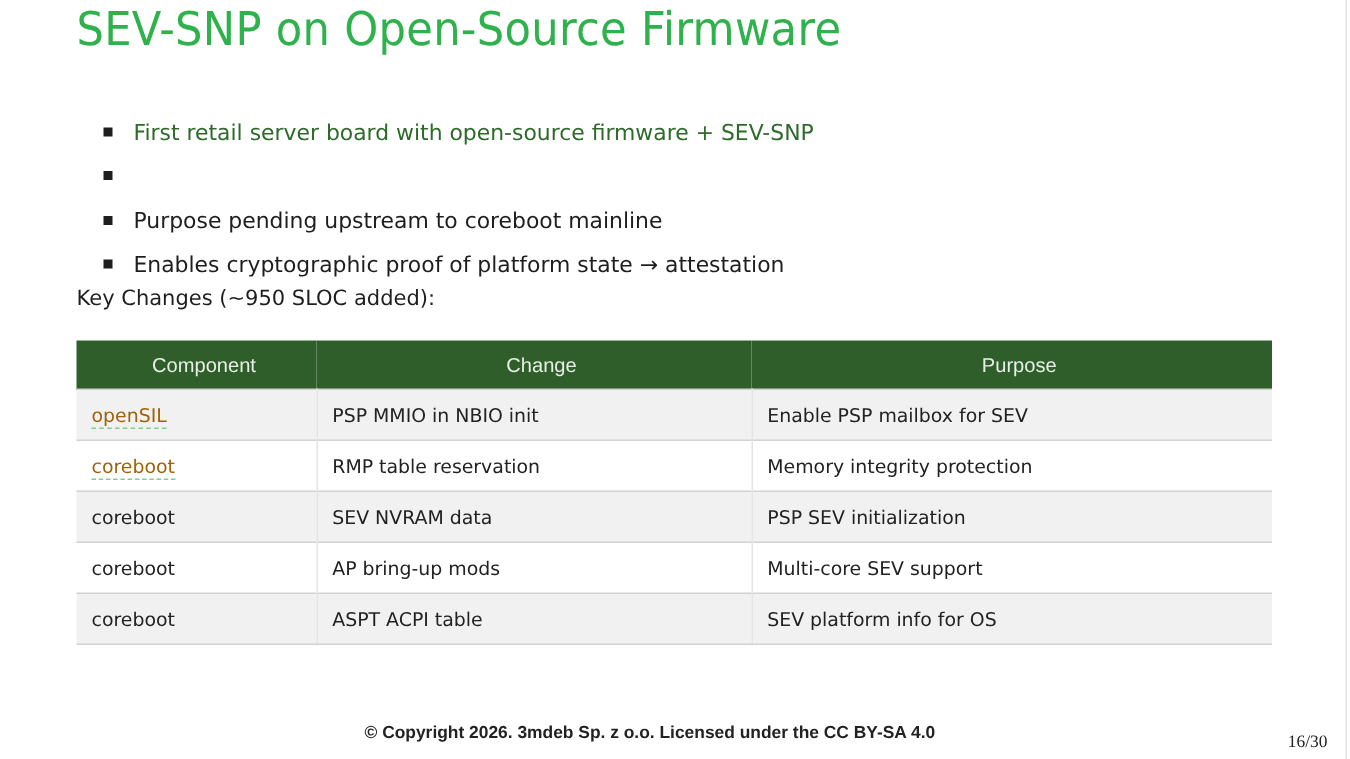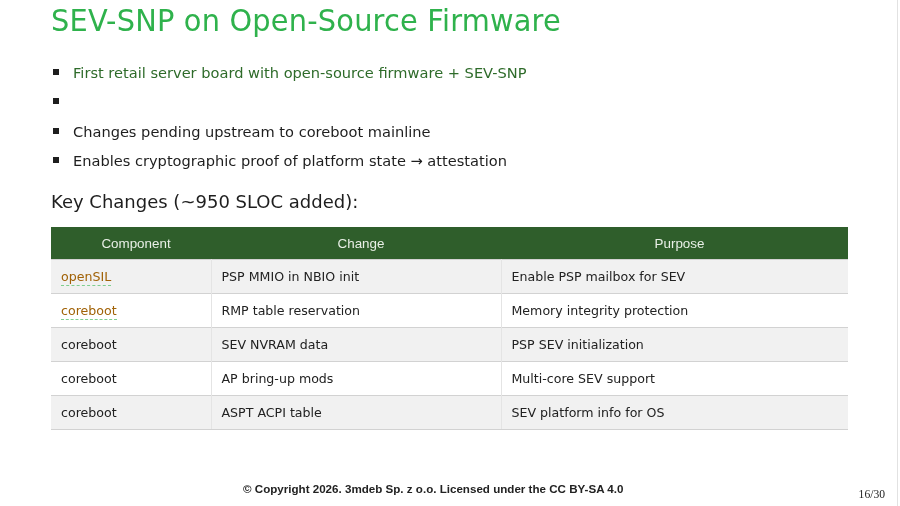--- a/index.html
+++ b/index.html
@@ -7,30 +7,30 @@
     width: 900px; height: 506px; overflow: hidden; background: #ffffff;
     position: relative; font-family: "DejaVu Sans", "Liberation Sans", sans-serif;
   }
   .right-edge { position: absolute; left: 897px; top: 0; width: 1px; height: 506px; background: #e2e2e2; }
   .title {
     position: absolute; left: 51px; top: 2px; margin: 0;
     font-family: "DejaVu Sans", sans-serif; font-weight: normal;
     font-size: 31px; color: #2fb24c; letter-spacing: 0.2px;
     transform: scaleX(0.93); transform-origin: left center; white-space: nowrap;
   }
-  .bullets { position: absolute; left: 51px; top: 61px; margin: 0; padding: 0; list-style: none; }
+  .bullets { position: absolute; left: 51px; top: 61px; margin: 16px; padding: 0; list-style: none; }
   .bullets li {
     position: relative; padding-left: 22px; height: 29.3px; line-height: 24px;
     font-size: 14.6px; color: #1e1e1e; white-space: nowrap;
   }
   .bullets li .sq {
     position: absolute; left: 2px; top: 8px; width: 6px; height: 6px; background: #1e1e1e;
   }
   .bullets li.accent .txt { color: #2e6b2a; }
-  .subhead { position: absolute; left: 51px; top: 191px; font-size: 18px; color: #1e1e1e; white-space: nowrap; }
+  .subhead { position: absolute; left: 51px; top: 191px; font-size: 14px; color: #1e1e1e; white-space: nowrap; }
   table.changes {
     position: absolute; left: 51px; top: 227px; width: 797px;
     border-collapse: collapse; font-family: "Liberation Sans", sans-serif; font-size: 13.4px;
   }
   table.changes th {
     background: #2f5e2b; color: #e8efe6; font-weight: normal; text-align: center;
     height: 32px; padding: 0 0 0 10px;
   }
   table.changes td {
     height: 33px; padding: 0 0 0 10px; color: #222; border-top: 1px solid #d2d2d2;
@@ -63,21 +63,21 @@
 <ul class="bullets">
   <li class="accent">
     <span class="sq"></span>
     <span class="txt">First retail server board with open-source firmware + SEV-SNP</span>
   </li>
   <li>
     <span class="sq"></span>
   </li>
   <li>
     <span class="sq"></span>
-    <span class="txt">Changes pending upstream to coreboot mainline</span>
+    <span class="txt">Purpose pending upstream to coreboot mainline</span>
   </li>
   <li>
     <span class="sq"></span>
     <span class="txt">Enables cryptographic proof of platform state → attestation</span>
   </li>
 </ul>
 
 <div class="subhead">Key Changes (~950 SLOC added):</div>
 
 <table class="changes">

